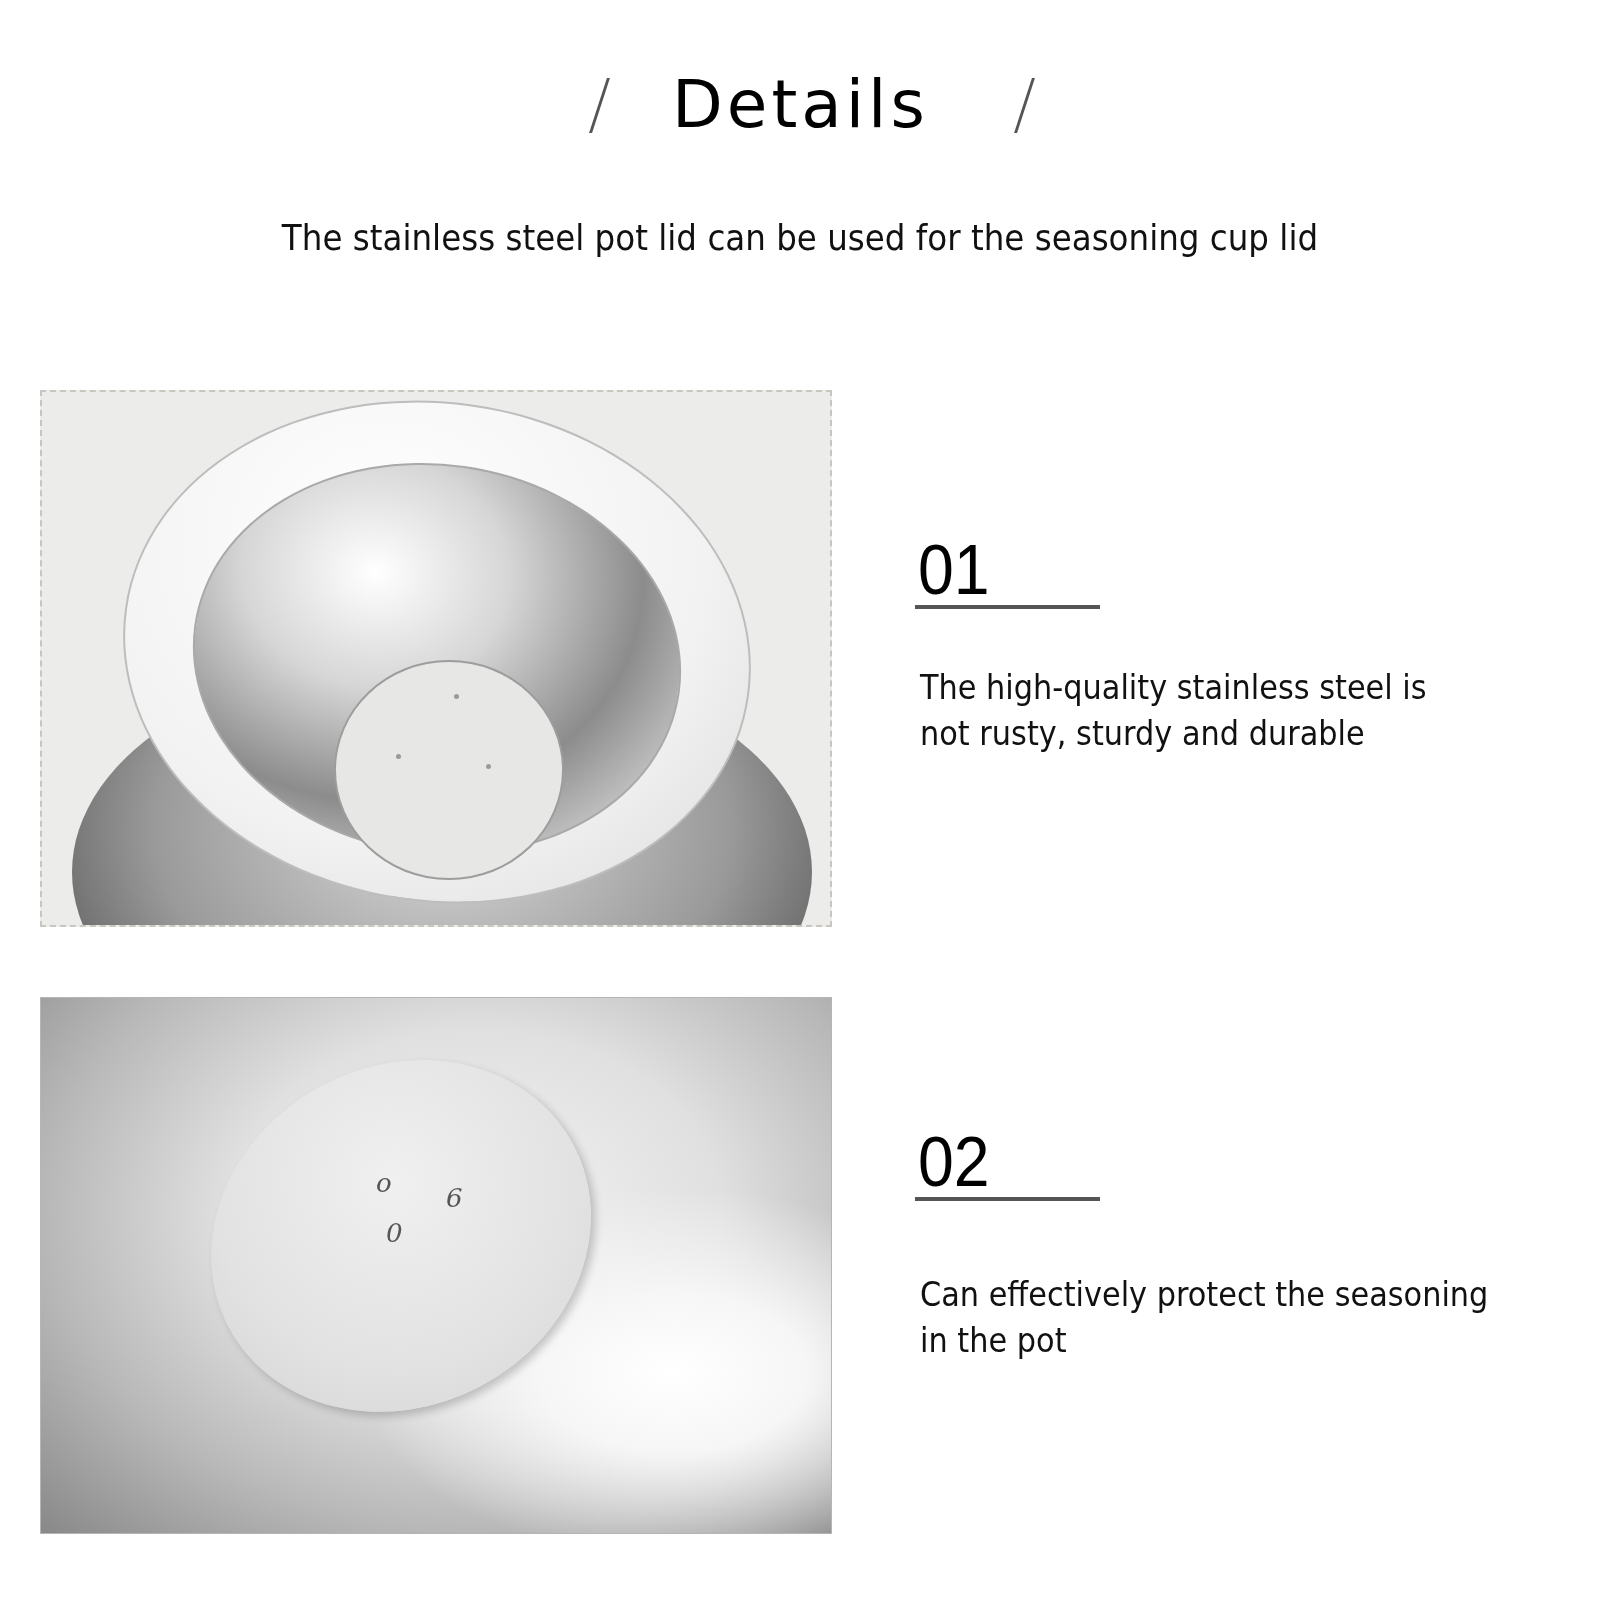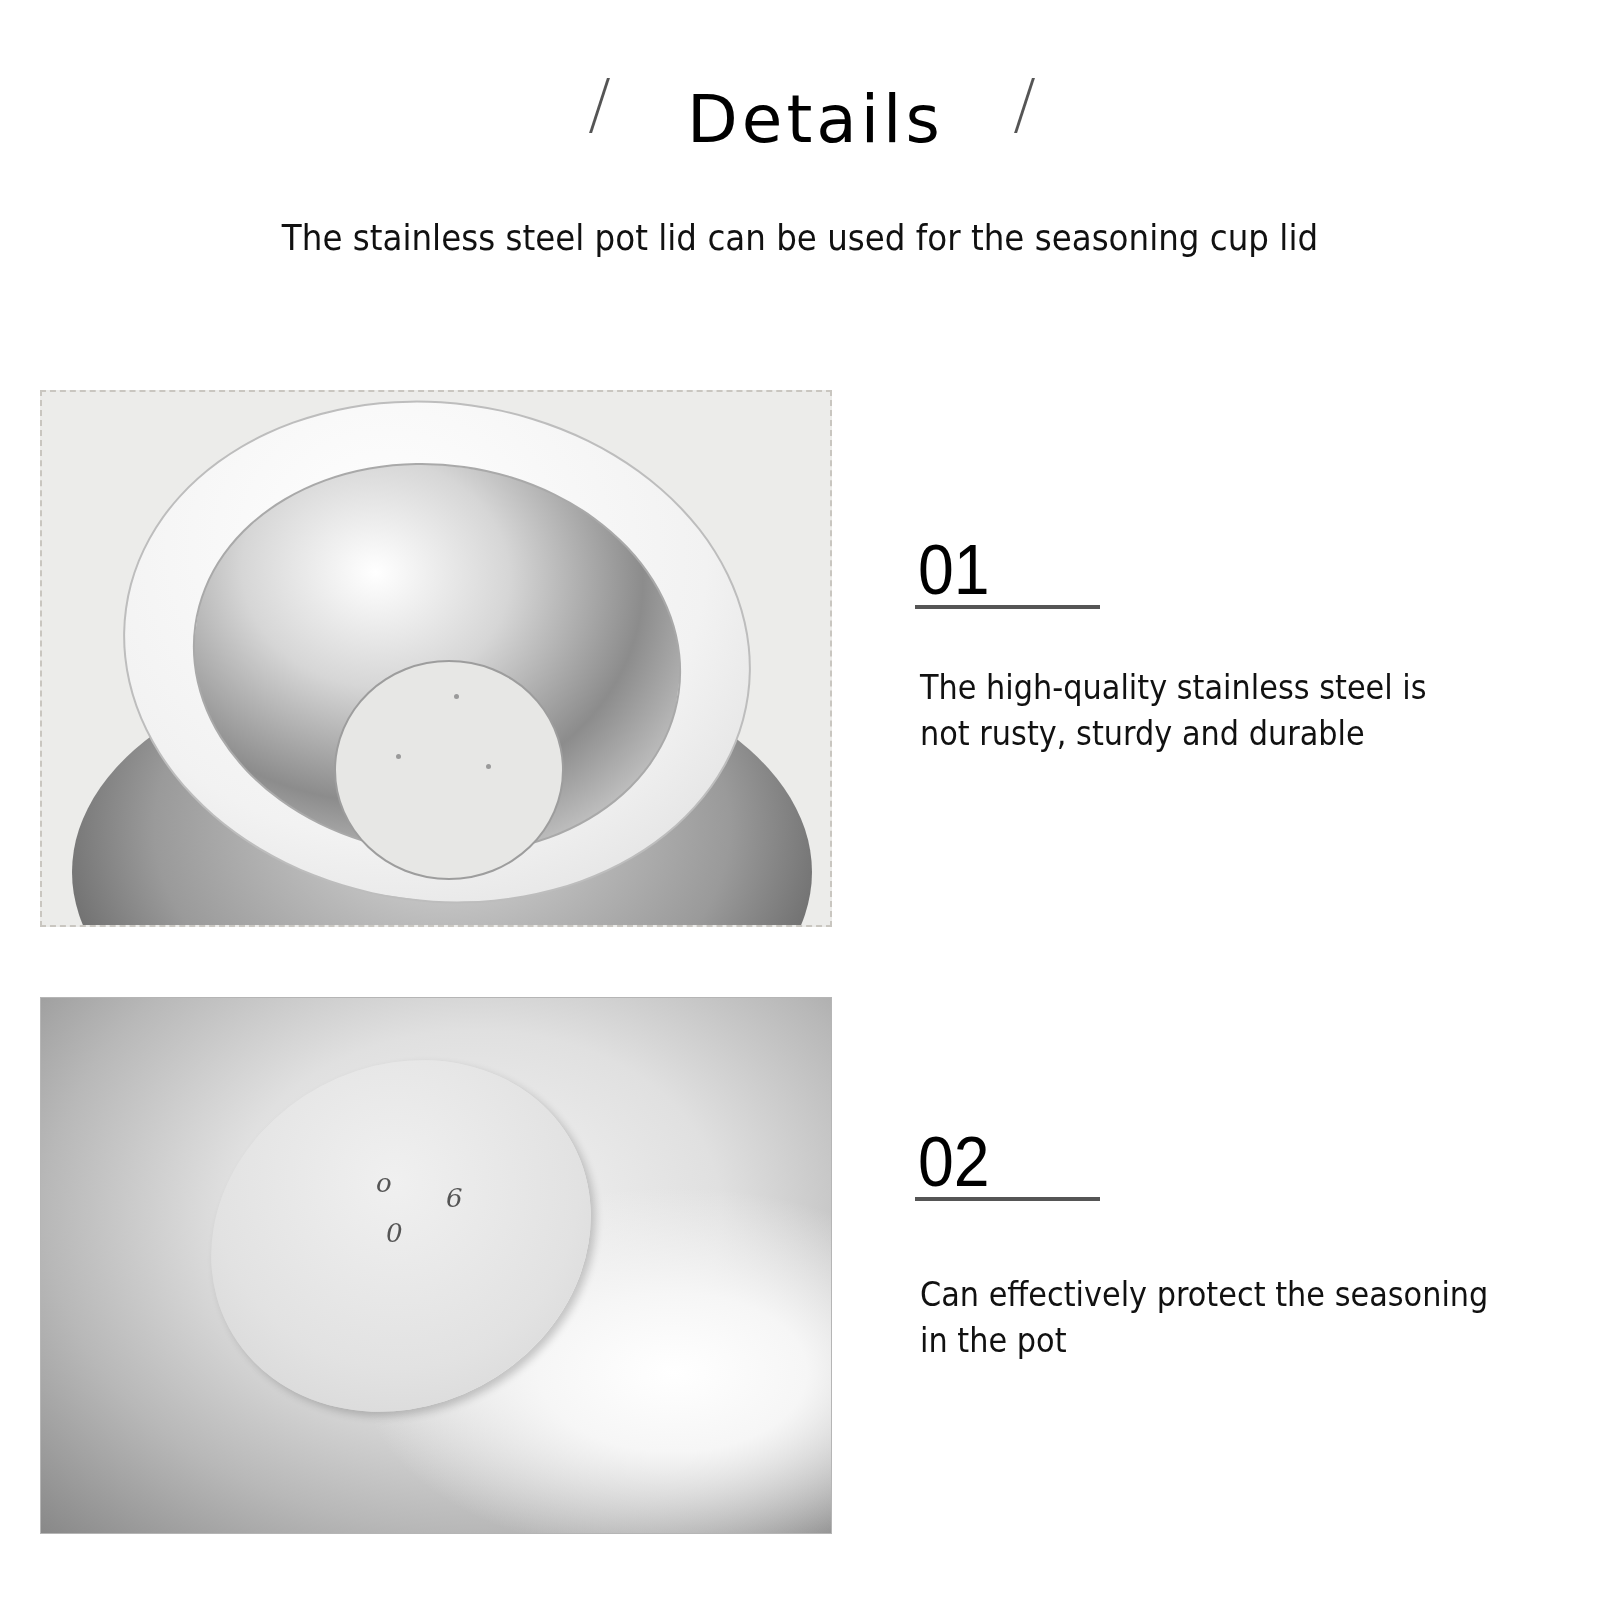--- a/index.html
+++ b/index.html
@@ -76,21 +76,21 @@
     position: absolute; left: 920px; font-size: 33px; line-height: 46px; color: #111;
     font-family: "DejaVu Sans", sans-serif; transform: scaleX(0.92); transform-origin: left;
     white-space: nowrap;
   }
 </style>
 </head>
 <body>
 
 <div class="header">
   <div class="slash left"></div>
-  <h1 class="title" style="margin:15px;">Details</h1>
+  <h1 class="title" style="margin:0;">Details</h1>
   <div class="slash right"></div>
 </div>
 
 <div class="subtitle">The stainless steel pot lid can be used for the seasoning cup lid</div>
 
 <div class="photo photo1">
   <div class="p1-outer"></div>
   <div class="p1-rim"></div>
   <div class="p1-bowl"></div>
   <div class="p1-base">

